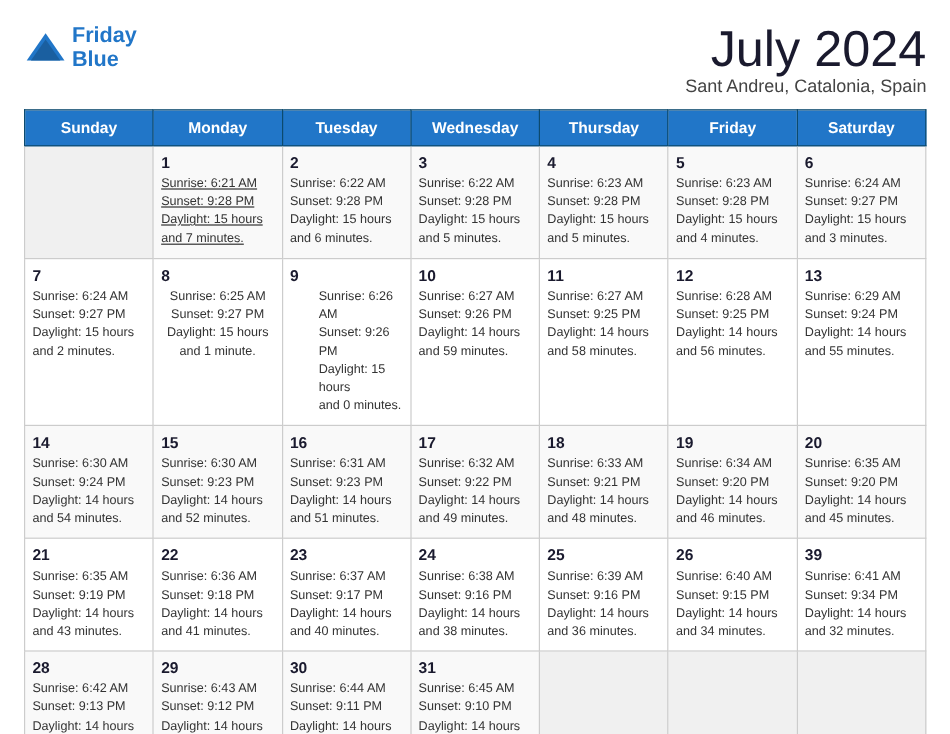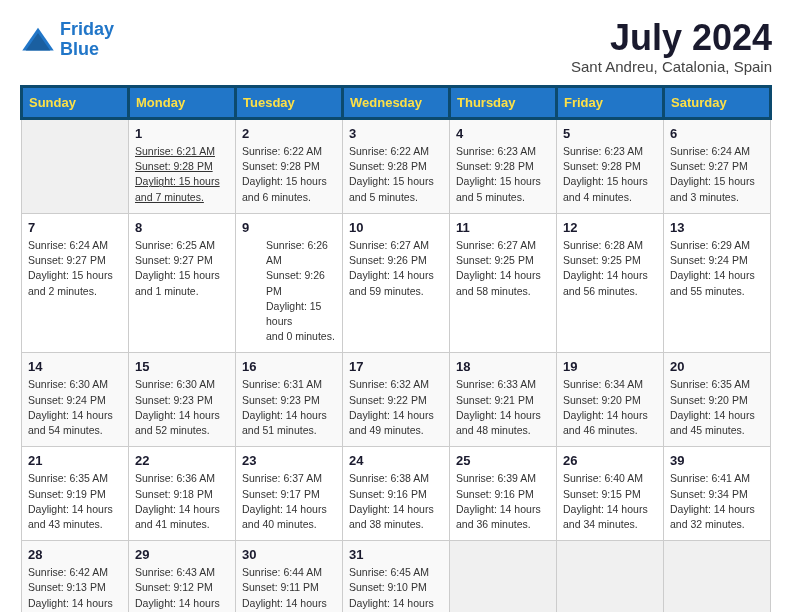--- a/index.html
+++ b/index.html
@@ -31,43 +31,43 @@
       color: #2176c8;
     }
     .logo-icon {
       width: 36px;
       height: 28px;
     }
     .title-block {
       text-align: right;
     }
     .month-title {
-      font-size: 36px;
-      font-weight: bold;
+      font-size: 42px;
+      font-weight: normal;
       color: #1a1a2e;
       line-height: 1;
     }
     .location {
       font-size: 15px;
       color: #444;
       margin-top: 2px;
     }
     .calendar {
       width: 100%;
       border-collapse: collapse;
       font-size: 11px;
     }
     .calendar thead th {
       background: #2176c8;
-      color: #fde047;
-      text-align: left;
+      color: #ffffff;
+      text-align: center;
       padding: 7px 6px;
       font-size: 13px;
       font-weight: bold;
-      border: 3px solid #0c4a6e;
+      border: 1px solid #0c4a6e;
     }
     .calendar tbody td {
       vertical-align: top;
       padding: 6px 6px 8px 6px;
       border: 1px solid #ccc;
       width: 107px;
       min-height: 80px;
       background: #fff;
     }
     .calendar tbody tr:nth-child(odd) td {
@@ -173,21 +173,21 @@
       <tr>
         <td>
           <span class="day-number">7</span>
           <div class="day-info" style="white-space: pre-line;">Sunrise: 6:24 AM
 Sunset: 9:27 PM
 Daylight: 15 hours
 and 2 minutes.</div>
         </td>
         <td>
           <span class="day-number">8</span>
-          <div class="day-info" style="white-space: pre-line;">Sunrise: 6:25 AM
+          <div class="day-info" style="white-space: pre-line; text-align: center;">Sunrise: 6:25 AM
 Sunset: 9:27 PM
 Daylight: 15 hours
 and 1 minute.</div>
         </td>
         <td>
           <span class="day-number">9</span>
           <div class="day-info" style="white-space: pre-line; margin-left: 24px;">Sunrise: 6:26 AM
 Sunset: 9:26 PM
 Daylight: 15 hours
 and 0 minutes.</div>

